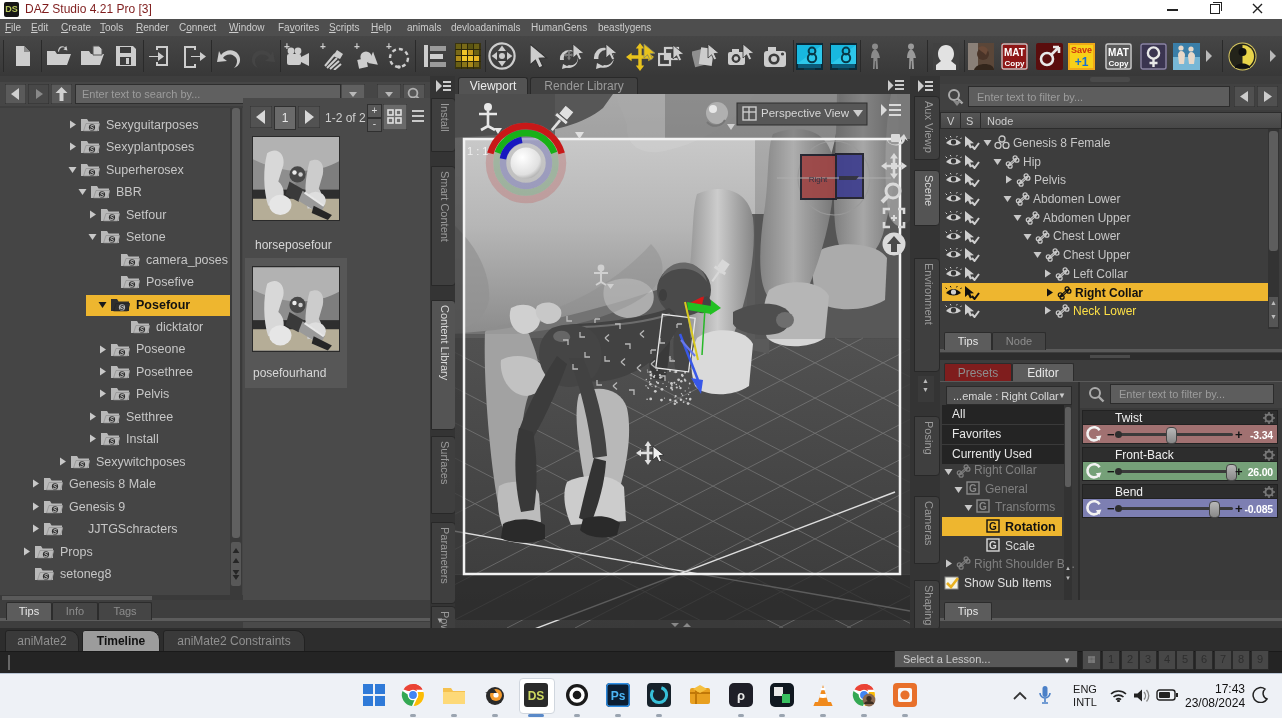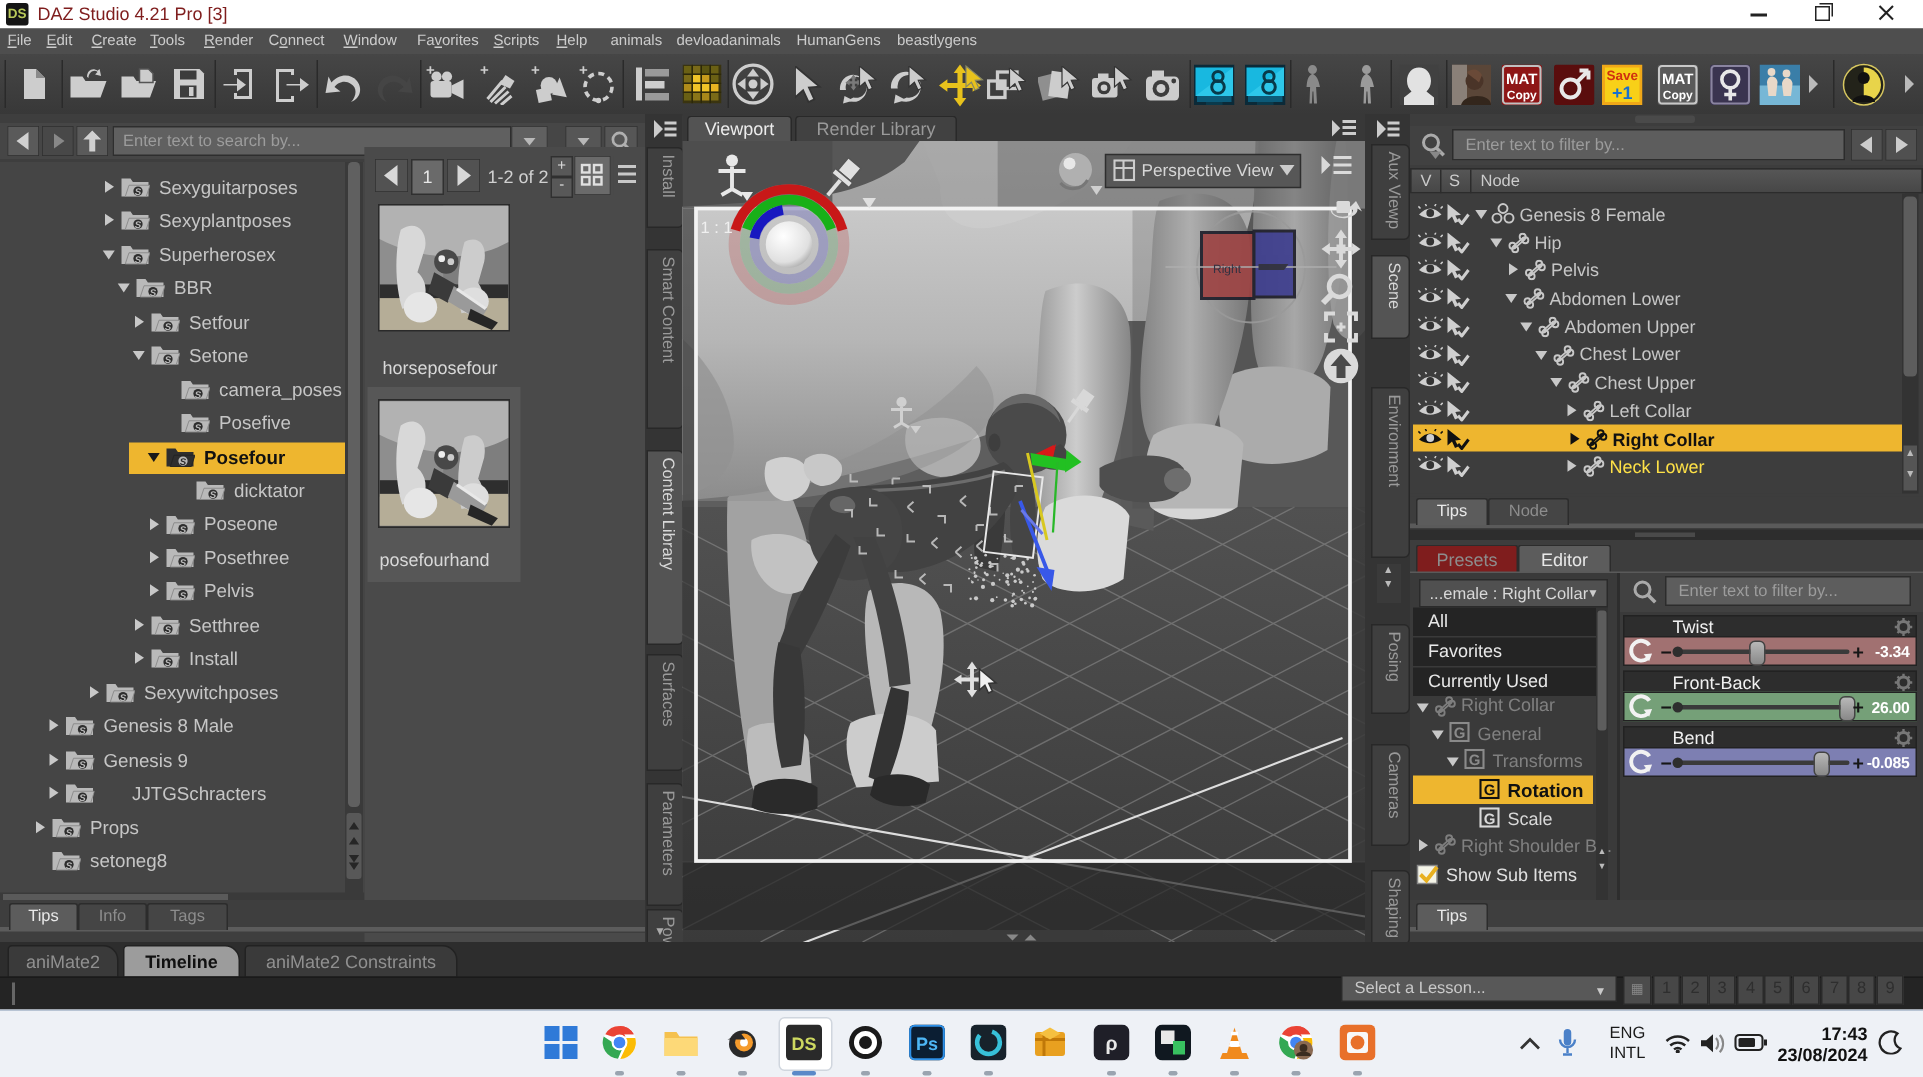--- a/index.html
+++ b/index.html
@@ -1588,16 +1588,16 @@
     </svg>
     <svg class="abs" style="left:1133px;top:14px" width="17" height="15" viewBox="0 0 17 15">
       <path d="M1 5.5 h3.5 L9 1.5 v12 L4.5 9.5 H1 z" fill="#222"></path>
       <path d="M11 4 a5.5 5.5 0 0 1 0 7.5 M13.5 2 a8.5 8.5 0 0 1 0 11.5" fill="none" stroke="#888" stroke-width="1.4"></path>
     </svg>
     <svg class="abs" style="left:1156px;top:15px" width="22" height="12" viewBox="0 0 22 12">
       <rect x="1" y="1" width="18" height="10" rx="2.5" fill="none" stroke="#222" stroke-width="1.4"></rect>
       <rect x="3" y="3" width="11" height="6" rx="1" fill="#222"></rect>
       <rect x="20" y="4" width="2" height="4" fill="#222"></rect>
     </svg>
-    <div class="abs" style="left:1185px;top:8px;width:60px;height:28px;color:#111;font-size:12px;line-height:14px;text-align:right;font-weight:bold;">17:43<br>23/08/2024</div>
+    <div class="abs" style="left:1185px;top:8px;width:60px;height:28px;color:#111;font-size:12px;line-height:14px;text-align:right;">17:43<br>23/08/2024</div>
     <svg class="abs" style="left:1252px;top:12px" width="17" height="17" viewBox="0 0 17 17">
       <path d="M13 3 a7.5 7.5 0 1 0 2 10 a6 6 0 0 1 -2 -10 z" fill="none" stroke="#222" stroke-width="1.5"></path>
     </svg>
   </div>
 </body></html>

